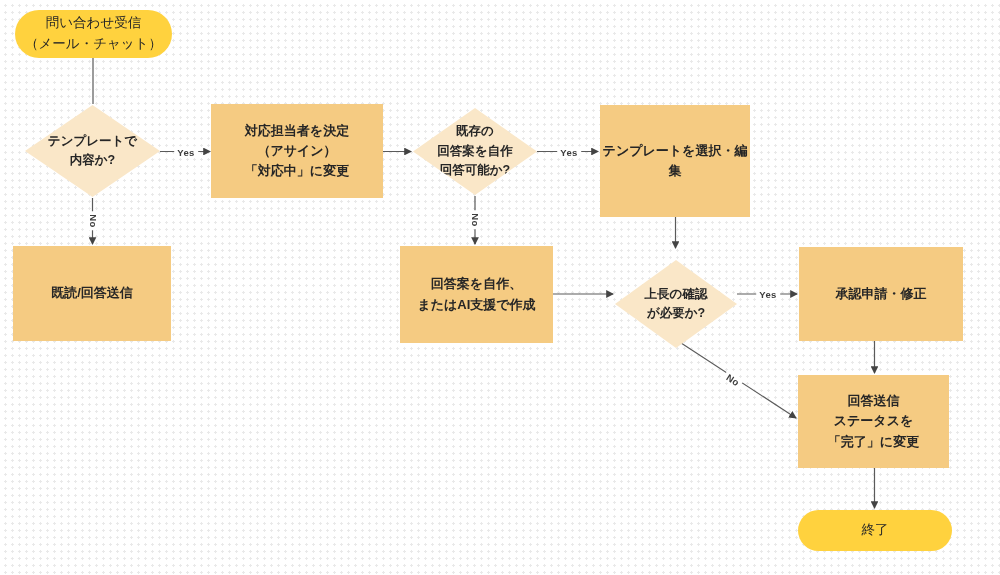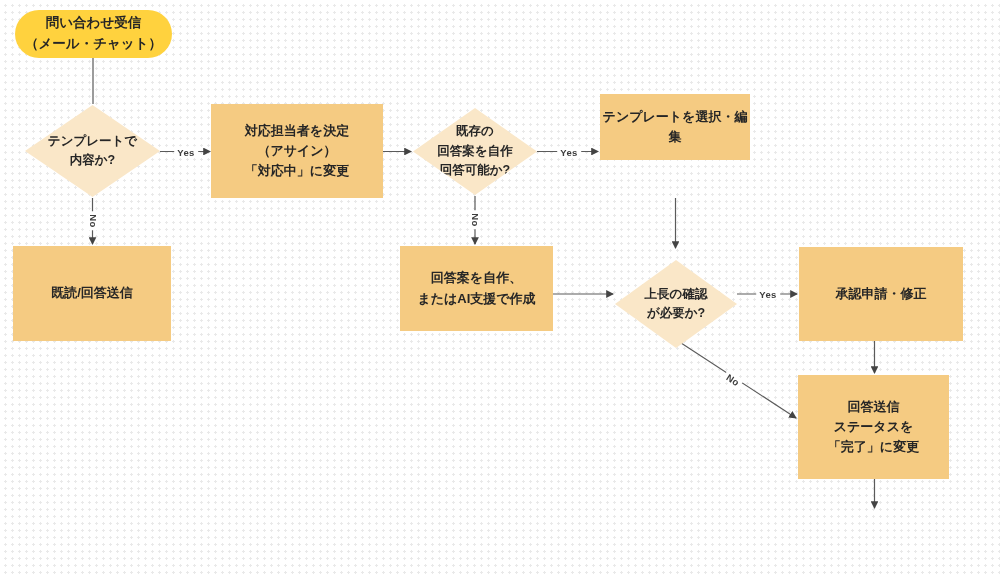--- a/index.html
+++ b/index.html
@@ -34,21 +34,21 @@
     text-align:center;
     color:var(--text);
     font-size:13px;font-weight:600;
     line-height:1.55;
     white-space:pre-line;
     box-sizing:border-box;
   }
   .terminal{
     background:var(--terminal-fill);
     border-radius:26px;
-    font-weight:700;
+    font-weight:400;
     font-size:13.5px;
   }
   .process{background:var(--process-fill);}
   .decision{
     background:var(--decision-fill);
     clip-path:polygon(50% 0,100% 50%,50% 100%,0 50%);
     font-size:12.5px;
   }
   .edge-label{
     position:absolute;
@@ -104,48 +104,51 @@
 （アサイン）
 「対応中」に変更</span>
   </div>
 
   <div class="node decision" style="left:413px;top:108px;width:124px;height:87px">
     <span>既存の
 回答案を自作
 回答可能か?</span>
   </div>
 
-  <div class="node process" style="left:600px;top:94px;width:150px;height:66px">
+  <div class="node process" style="left:600px;top:105px;width:150px;height:112px">
     <span>テンプレートを選択・編集</span>
   </div>
 
   <div class="node process" style="left:13px;top:246px;width:158px;height:95px">
     <span>既読/回答送信</span>
   </div>
 
-  <div class="node process" style="left:400px;top:246px;width:153px;height:85px">
+  <div class="node process" style="left:400px;top:246px;width:153px;height:97px">
     <span>回答案を自作、
 またはAI支援で作成</span>
   </div>
 
   <div class="node decision" style="left:615px;top:260px;width:122px;height:88px">
     <span>上長の確認
 が必要か?</span>
   </div>
 
   <div class="node process" style="left:799px;top:247px;width:164px;height:94px">
     <span>承認申請・修正</span>
   </div>
 
-  <div class="node process" style="left:798px;top:375px;width:151px;height:104px">
+  <div class="node process" style="left:798px;top:375px;width:151px;height:93px">
     <span>回答送信
 ステータスを
 「完了」に変更</span>
   </div>
 
+  <div class="node terminal" style="left:798px;top:510px;width:154px;height:41px">
+    <span>終了</span>
+  </div>
 
   <span class="edge-label" style="left:186px;top:151.5px">Yes</span>
   <span class="edge-label" style="left:569px;top:151.5px">Yes</span>
   <span class="edge-label" style="left:768px;top:294px">Yes</span>
   <span class="edge-label rot90" style="left:92.5px;top:221px">No</span>
   <span class="edge-label rot90" style="left:475px;top:220px">No</span>
   <span class="edge-label rot33" style="left:733px;top:380px">No</span>
 
 </div>
 

